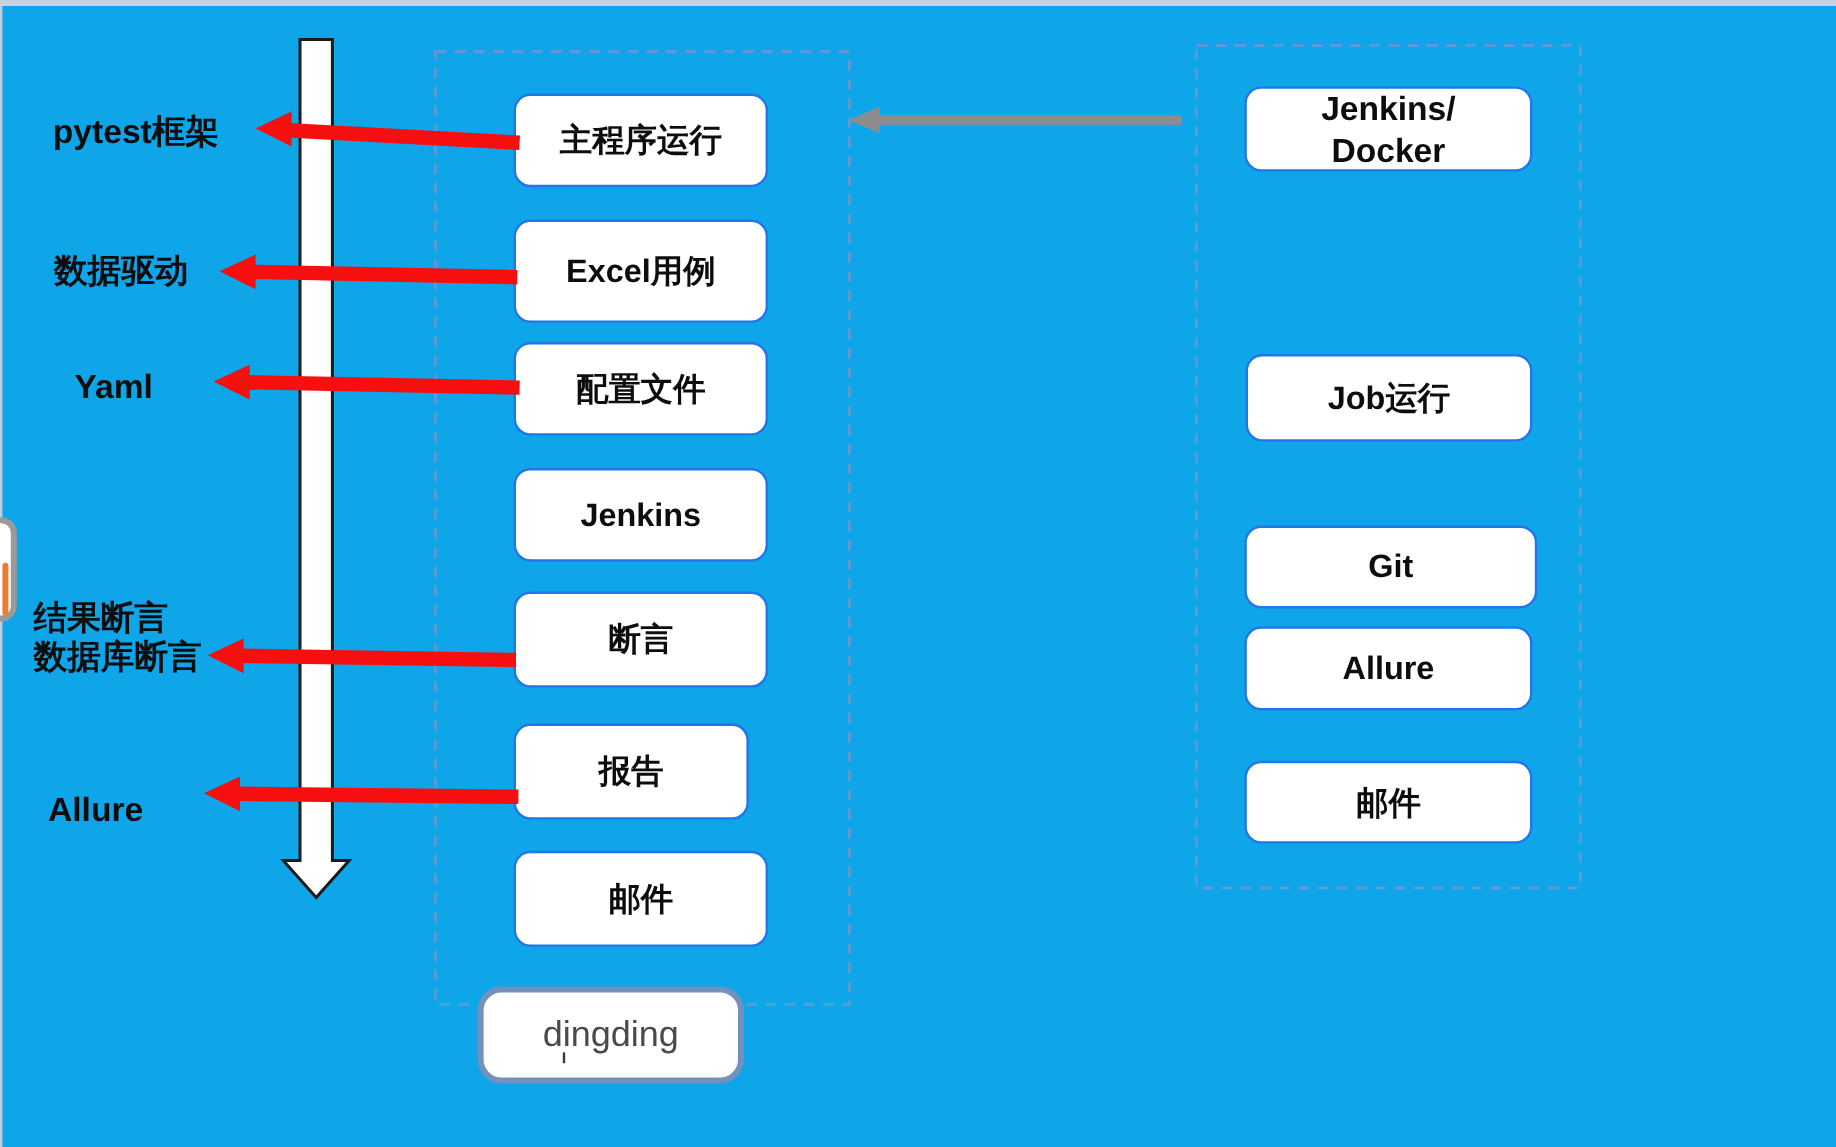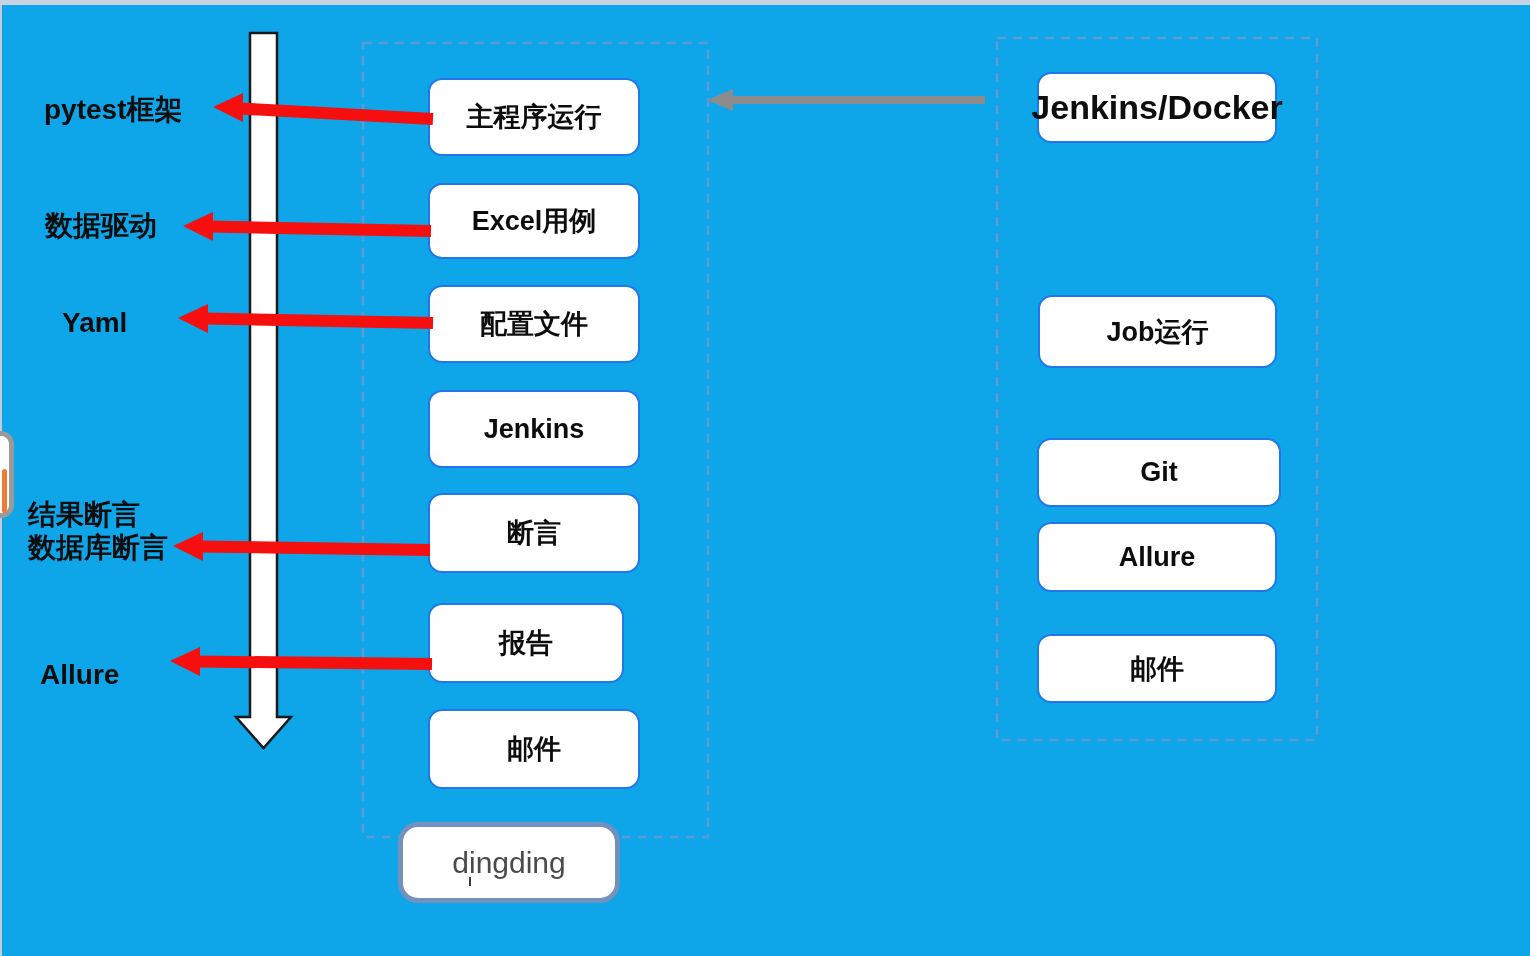--- a/index.html
+++ b/index.html
@@ -5,21 +5,21 @@
   html,body{margin:0;padding:0;background:#ffffff;}
   body{width:1530px;height:956px;overflow:hidden;
        font-family:"Liberation Sans","DejaVu Sans",sans-serif;}
   .canvas{position:relative;width:1530px;height:956px;background:#0ea5e9;}
   .top-strip{position:absolute;left:0;top:0;width:1530px;height:5px;background:#c9d2e3;}
   .left-strip{position:absolute;left:0;top:5px;width:2px;height:951px;background:#c5cbd9;}
   svg.layer{position:absolute;left:0;top:0;width:1530px;height:956px;pointer-events:none;}
   .shape-box{position:absolute;border:2.5px solid #2176e8;border-radius:14px;
              background:#ffffff;display:flex;align-items:center;justify-content:center;
              font-weight:bold;font-size:27px;color:#0d0d0d;text-align:center;box-sizing:border-box;}
-  .shape-box.two-line{flex-direction:row;line-height:1.25;font-size:34px;}
+  .shape-box.two-line{flex-direction:column;line-height:1.25;font-size:28px;}
   .footer-box{position:absolute;border:5px solid #7291bd;border-radius:20px;
               background:#ffffff;display:flex;align-items:center;justify-content:center;
               font-weight:normal;font-size:30px;color:#4a4a4a;box-sizing:border-box;}
   .side-label{position:absolute;font-weight:bold;font-size:28px;color:#0d0d0d;white-space:pre-line;line-height:1.18;}
   .edge-indicator{position:absolute;left:-12px;top:431px;width:26px;height:87px;
                   border:5px solid #9a9a9a;border-radius:14px;background:#ffffff;box-sizing:border-box;}
   .edge-indicator .bar{position:absolute;left:9px;top:33px;width:5px;height:44px;
                        background:#ed7d31;border-radius:3px;}
   .caret{position:absolute;left:469px;top:877px;width:2px;height:9px;background:#3a3a3a;}
 </style>
@@ -46,21 +46,21 @@
   </svg>
 
   <div class="side-label" style="left:44px;top:93px;">pytest框架</div>
   <div class="side-label" style="left:45px;top:209px;">数据驱动</div>
   <div class="side-label" style="left:62px;top:306px;">Yaml</div>
   <div class="side-label" style="left:28px;top:498px;">结果断言
 数据库断言</div>
   <div class="side-label" style="left:40px;top:658px;">Allure</div>
 
   <div class="shape-box" style="left:428px;top:78px;width:212px;height:78px;">主程序运行</div>
-  <div class="shape-box" style="left:428px;top:183px;width:212px;height:76px;">Excel用例</div>
+  <div class="shape-box" style="left:428px;top:183px;width:212px;height:86px;">Excel用例</div>
   <div class="shape-box" style="left:428px;top:285px;width:212px;height:78px;text-align:right;">配置文件</div>
   <div class="shape-box" style="left:428px;top:390px;width:212px;height:78px;">Jenkins</div>
   <div class="shape-box" style="left:428px;top:493px;width:212px;height:80px;">断言</div>
   <div class="shape-box" style="left:428px;top:603px;width:196px;height:80px;">报告</div>
   <div class="shape-box" style="left:428px;top:709px;width:212px;height:80px;">邮件</div>
 
   <div class="footer-box" style="left:398px;top:822px;width:222px;height:81px;">dingding</div>
   <div class="caret"></div>
 
   <div class="shape-box two-line" style="left:1037px;top:72px;width:240px;height:71px;">

